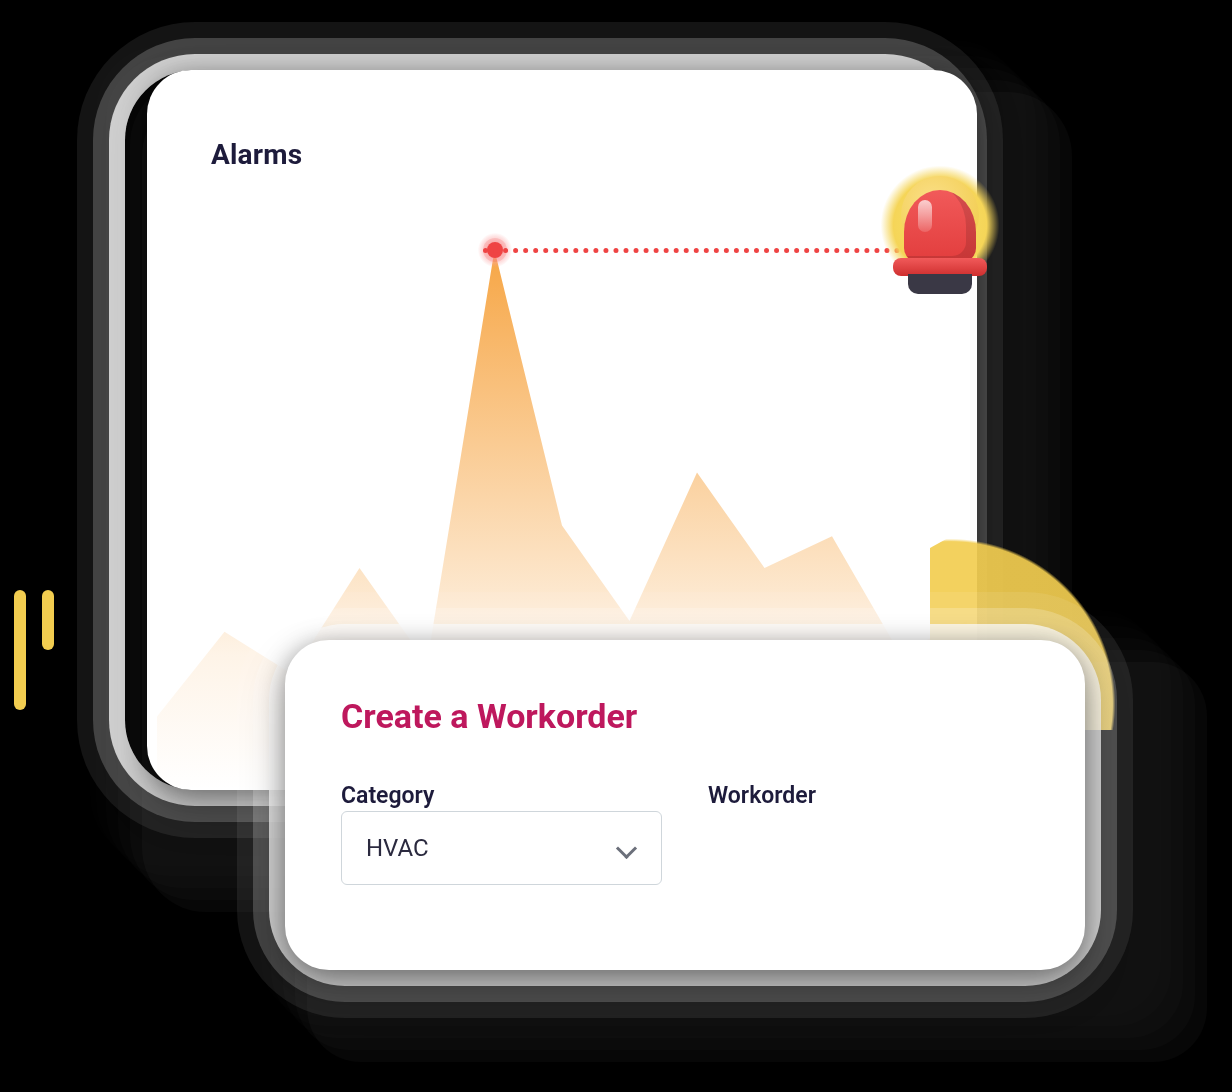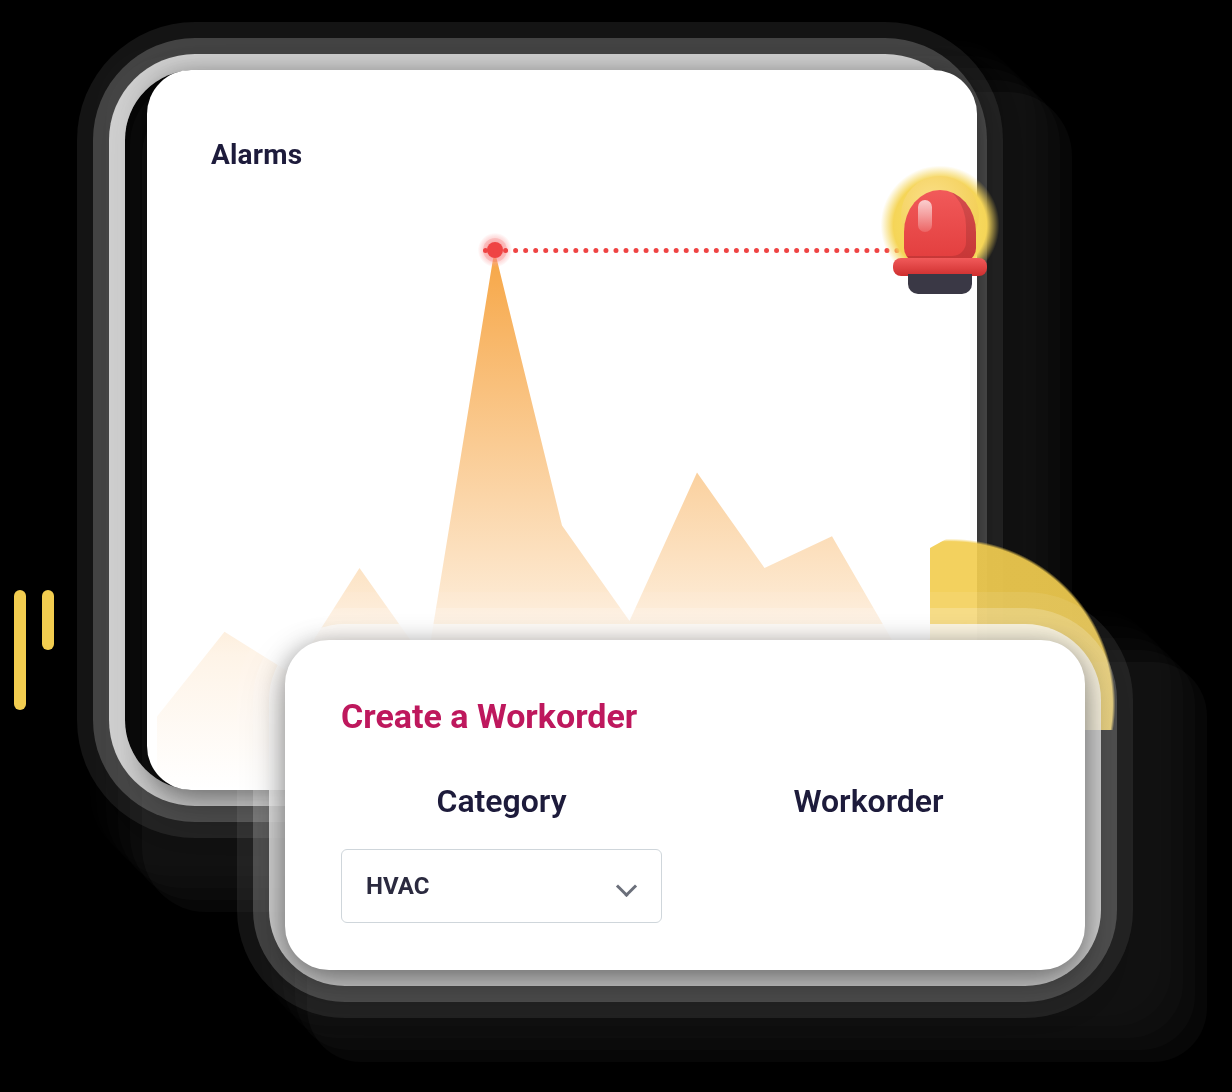--- a/index.html
+++ b/index.html
@@ -125,33 +125,33 @@
     padding: 56px 56px 46px;
   }
   .wo-title {
     color:#be185d; font-size:34px; font-weight:700;
   }
   .wo-row {
     display:flex; gap:46px; margin-top:46px;
   }
   .wo-field { flex:1; min-width:0; }
   .wo-label {
-    color:#1d1b3b; font-size:32px; font-weight:600; margin-bottom:29px;text-align:center;
+    color:#1d1b3b; font-size:23px; font-weight:600; margin-bottom:2px;
   }
   .select {
     height:74px;
     border:1px solid #cfd6db;
     border-radius:6px;
     display:flex; align-items:center; justify-content:space-between;
     padding:0 24px;
     color:#2b2a3f; font-size:24px;
     cursor:pointer;
     background:#fff;
   }
-  .select .left { display:flex; align-items:center; gap:14px;font-weight:bold; }
+  .select .left { display:flex; align-items:center; gap:14px; }
   .prio-dot {
     width:16px; height:16px; border-radius:50%; background:#ef4444;
   }
   .chevron {
     width:22px; height:22px; display:inline-block; position:relative;
   }
   .chevron::before{
     content:""; position:absolute; left:4px; top:4px;
     width:12px; height:12px;
     border-right:3px solid #6b6f7a;

